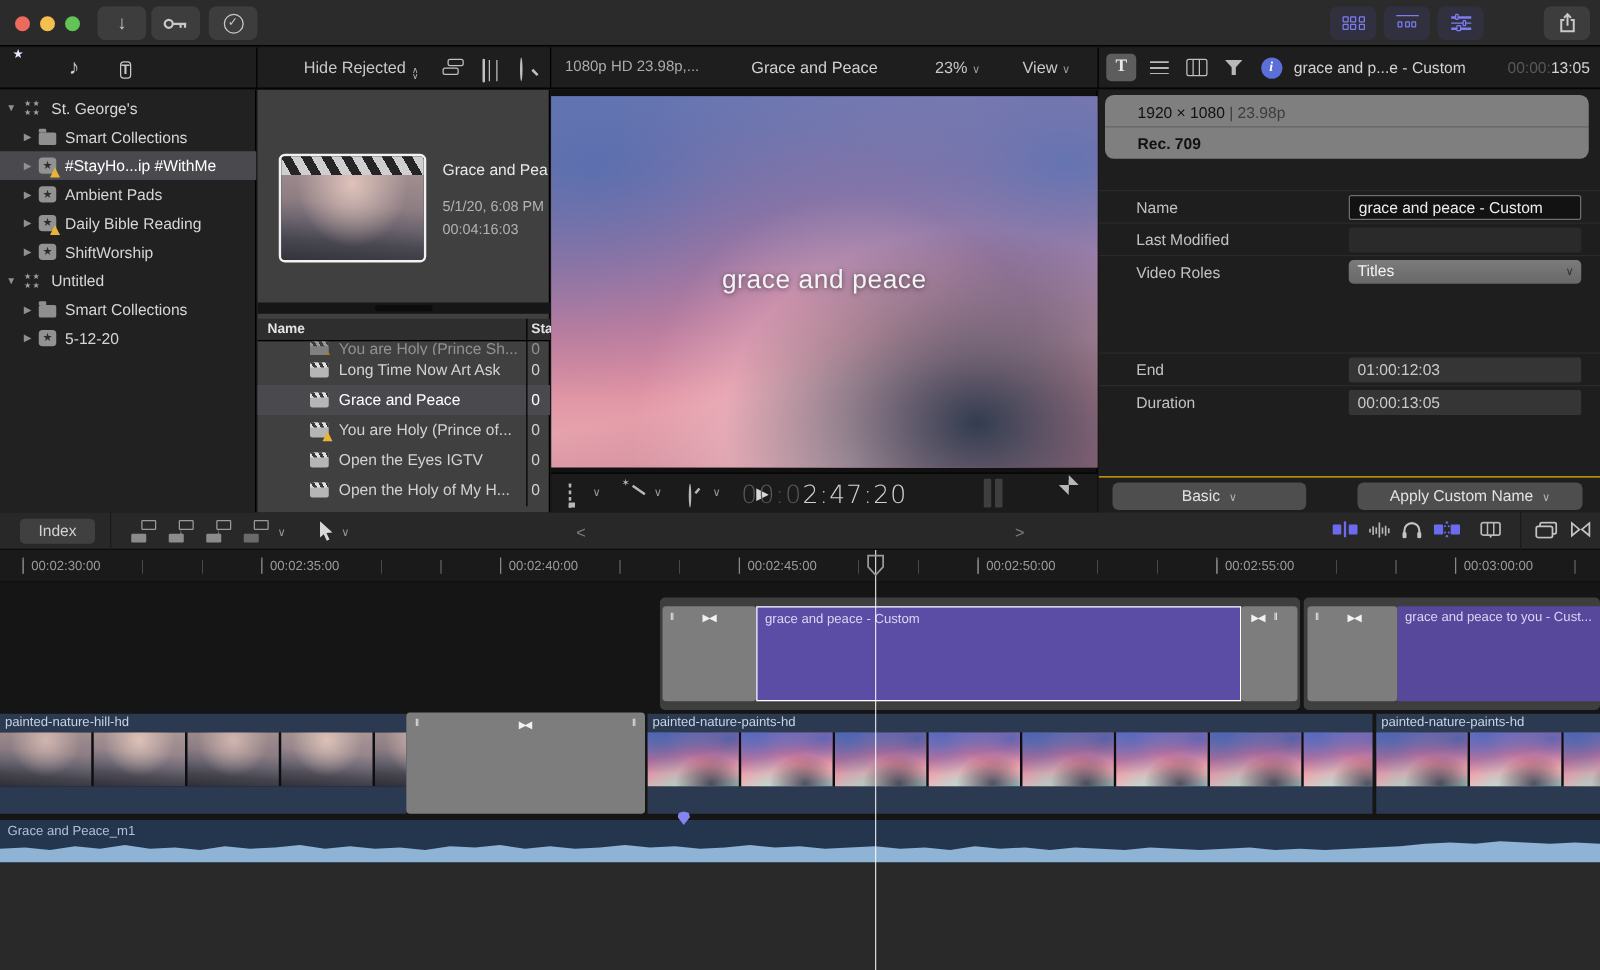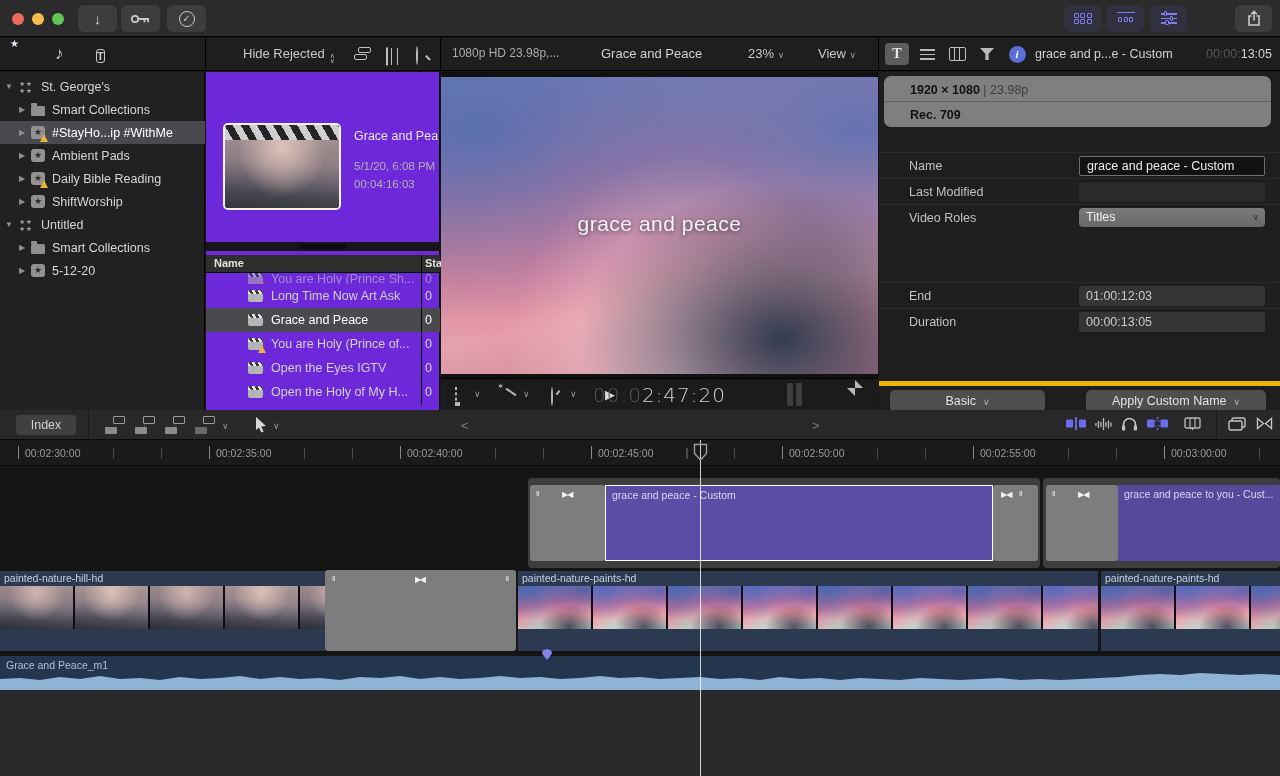--- a/index.html
+++ b/index.html
@@ -48,21 +48,21 @@
   .sb-row.sel { background:#4a4a4e; color:#fff; }
   .disc { width:10px; text-align:center; font-size:8px; color:#909090; flex:0 0 10px; }
   .sb-ic { margin:0 7px 0 4px; flex:0 0 auto; position:relative; }
   .lib-ic { width:16px; height:14px; font-size:6.5px; line-height:7px; color:#a0a0a0; white-space:pre; text-align:center; letter-spacing:1px; }
   .folder-ic { width:14px; height:10px; background:#8f8f8f; border-radius:1.5px; position:relative; margin-top:2px; }
   .folder-ic::before { content:""; position:absolute; top:-2.5px; left:0; width:6px; height:3px; background:#8f8f8f; border-radius:1px 1px 0 0; }
   .event-ic { width:14px; height:13px; background:#929292; border-radius:3px; color:#2c2c2c; font-size:9px; line-height:13px; text-align:center; }
   .warn { position:absolute; right:-3px; bottom:-3px; width:0; height:0; border-left:4.5px solid transparent; border-right:4.5px solid transparent; border-bottom:8px solid #e8b33a; }
 
   
-  #browser { position:absolute; left:206px; top:72px; width:234px; height:338px; background:#6d28d9; border-right:1px solid #000; }
+  #browser { position:absolute; left:206px; top:72px; width:234px; height:338px; background:#404040; border-right:1px solid #000; }
   #preview-thumb { position:absolute; left:17px; top:51px; width:118px; height:87px; border:2px solid #f2f2f2; border-radius:5px; overflow:hidden; background:#333; }
   #preview-thumb .clap { height:15px; background:repeating-linear-gradient(60deg,#cfcfcf 0 7px,#252525 7px 14px); }
   #preview-thumb .img { height:72px; background:
       radial-gradient(ellipse at 50% 10%, rgba(235,205,195,.85), transparent 55%),
       linear-gradient(185deg,#a18e90 0%,#8d7d83 35%,#6b636d 55%,#4a4952 72%,#2d2e37 100%); }
   .pv-title { position:absolute; left:148px; top:57px; color:#e8e8e8; font-size:12.5px; }
   .pv-date  { position:absolute; left:148px; top:88px; color:#b2b2b2; font-size:11.5px; }
   .pv-dur   { position:absolute; left:148px; top:106px; color:#b2b2b2; font-size:11.5px; }
   #splitter { position:absolute; left:0; top:170px; width:234px; height:9px; background:#161616; }
   #splitter i { position:absolute; left:50%; top:2px; width:46px; height:5px; margin-left:-23px; background:#0c0c0c; border-radius:3px; }
@@ -109,33 +109,33 @@
   .itab { position:absolute; top:5px; width:24px; height:22px; border-radius:4px; display:flex; align-items:center; justify-content:center; }
   .itab.sel { background:#5d5d5d; }
   .t-glyph { color:#e8e8e8; font-size:14px; font-weight:bold; font-family:"Liberation Serif",serif; }
   .lines-ic { width:15px; height:11px; background:repeating-linear-gradient(#b8b8b8 0 1.5px,transparent 1.5px 4.5px); }
   .funnel-ic { width:14px; height:12px; background:#b8b8b8; clip-path:polygon(0 0,100% 0,62% 48%,62% 100%,38% 100%,38% 48%); }
   .info-ic { width:17px; height:17px; border-radius:50%; background:#5a6fd8; color:#fff; font-family:"Liberation Serif",serif; font-style:italic; font-size:11px; font-weight:bold; text-align:center; line-height:17px; }
   #insp-title { position:absolute; left:156px; top:9px; color:#d2d2d2; font-size:12.5px; }
   #insp-tc { position:absolute; right:8px; top:9px; font-size:12.5px; }
   #infobox { position:absolute; left:5px; top:4px; width:387px; height:51px; background:#7f7f7f; border-radius:7px; }
   #infobox .r1 { position:absolute; left:26px; top:7px; font-size:12.5px; color:#111; }
-  #infobox .r1 b { font-weight:bold; } #infobox .r1 span { color:#3c3c3c; font-weight:normal; }
+  #infobox .r1 b { font-weight:normal; } #infobox .r1 span { color:#3c3c3c; font-weight:normal; }
   #infobox .div { position:absolute; left:0; right:0; top:25px; height:1px; background:rgba(0,0,0,.22); }
   #infobox .r2 { position:absolute; left:26px; top:32px; font-size:12.5px; color:#111; font-weight:bold; }
   .f-row { position:absolute; left:0; width:401px; height:26px; border-top:1px solid rgba(255,255,255,.055); }
   .f-label { position:absolute; left:30px; top:6px; color:#c2c2c2; font-size:12.5px; }
   .f-box { position:absolute; left:200px; top:3px; width:186px; height:20px; border-radius:2px; font-size:12.5px; color:#c9c9c9; line-height:20px; padding:0 7px; }
   .f-input { background:#121212; border:1px solid #6e6e6e; color:#ececec; font-family:"Liberation Sans",sans-serif; font-size:12.5px; padding:0 7px; width:186px; height:20px; border-radius:2px; position:absolute; left:200px; top:3px; }
   .f-val { background:#353535; }
   .f-empty { background:#2a2a2a; }
   .f-drop { position:absolute; left:200px; top:3px; width:186px; height:19px; border-radius:4px; background:linear-gradient(#7b7b7b,#686868); color:#f2f2f2; font-size:12.5px; line-height:19px; padding:0 7px; }
   .f-drop::after { content:"∨"; position:absolute; right:6px; top:0; font-size:9px; color:#2e2e2e; }
   .f-dark { background:#0f0f0f; border:1px solid #2e2e2e; }
-  #insp-footer { position:absolute; left:879px; top:381px; width:401px; height:29px; background:#1e1e1e; border-top:5px solid #eab308; }
+  #insp-footer { position:absolute; left:879px; top:381px; width:401px; height:29px; background:#1e1e1e; border-top:1px solid #eab308; }
   .foot-btn { position:absolute; top:4px; height:22px; background:#4e4e4e; border-radius:5px; color:#e2e2e2; font-size:12.5px; text-align:center; line-height:22px; }
   .foot-btn i { font-style:normal; font-size:9px; color:#b5b5b5; margin-left:7px; }
 
   
   #tl-toolbar { position:absolute; left:0; top:410px; width:1280px; height:30px; background:#282828; border-bottom:1px solid #0a0a0a; }
   #index-btn { position:absolute; left:16px; top:5px; width:60px; height:20px; background:#404040; border-radius:4px; color:#d2d2d2; font-size:12.5px; text-align:center; line-height:20px; }
   .edit-ic { position:absolute; top:6px; width:20px; height:18px; }
   .edit-ic .o { position:absolute; right:0; top:0; width:12px; height:8px; border:1.4px solid #9a9a9a; border-radius:1px; }
   .edit-ic .f { position:absolute; left:0; bottom:0; width:12px; height:7px; background:#8b8b8b; border-radius:1px; }
   .edit-ic .a { position:absolute; left:8px; top:6px; font-size:7px; color:#9a9a9a; }

